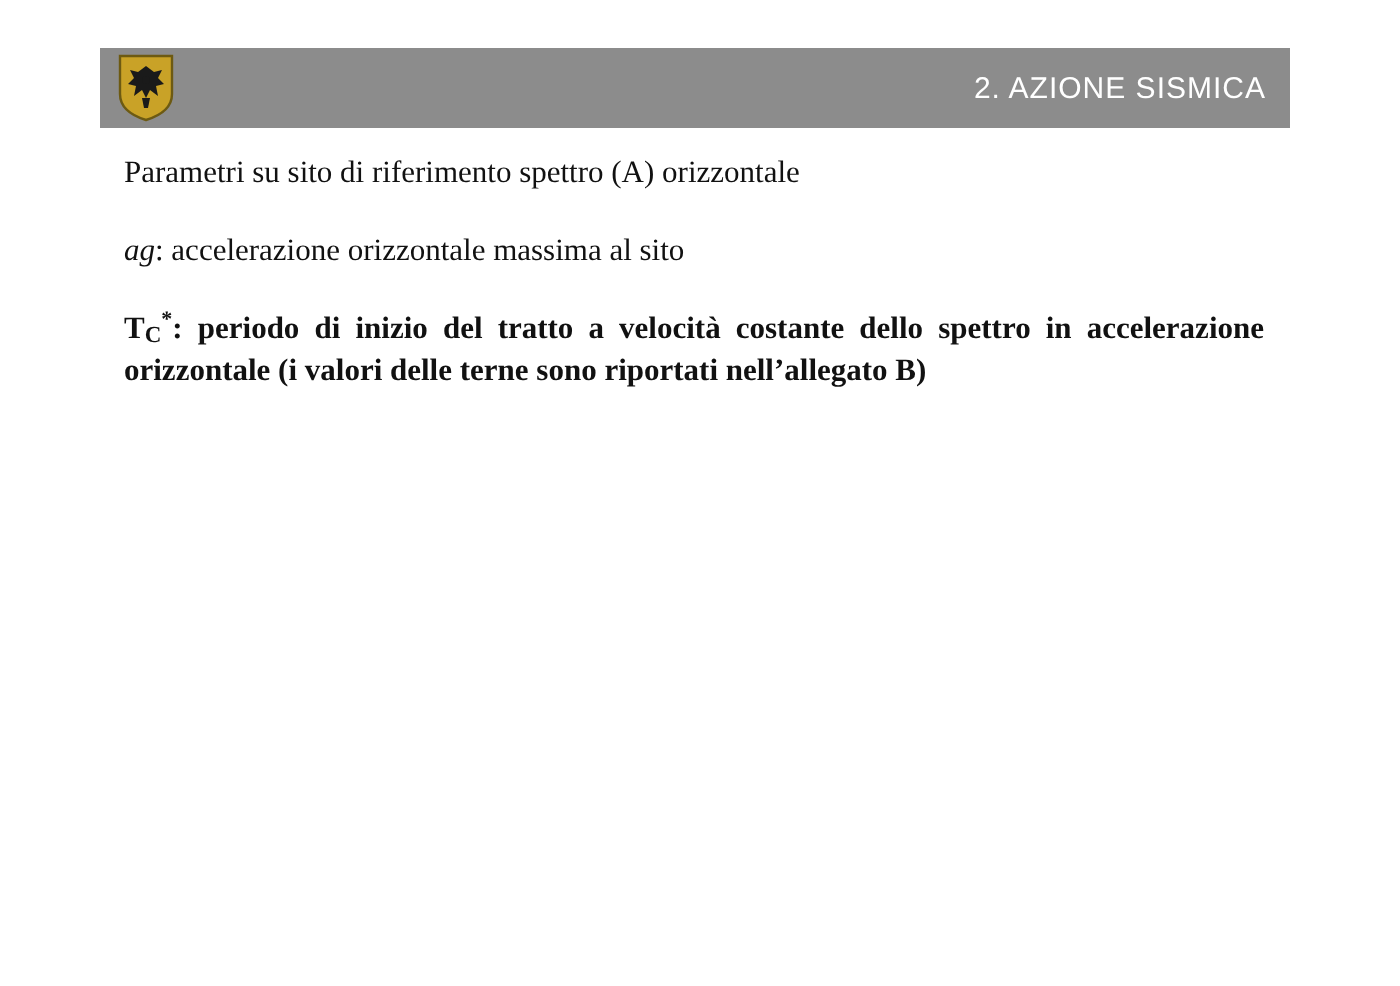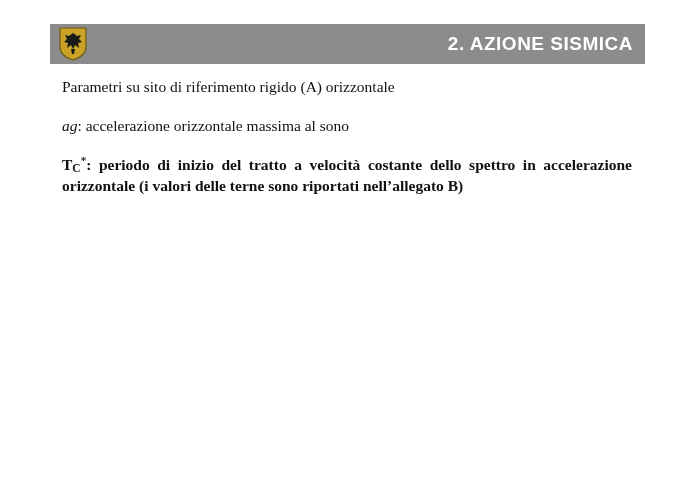--- a/index.html
+++ b/index.html
@@ -40,22 +40,22 @@
   .crest {
     width: 30px;
     height: 34px;
     position: relative;
     display: block;
   }
   .crest svg { display: block; }
 
   .header-title {
     font-family: "Liberation Sans", sans-serif;
-    font-weight: bold;
-    font-size: 19px;
+    font-weight: normal;
+    font-size: 15px;
     letter-spacing: 0.5px;
     color: #ffffff;
     white-space: nowrap;
   }
 
   
   .content {
     position: absolute;
     left: 62px;
     top: 76px;
@@ -102,25 +102,25 @@
         <circle cx="15" cy="13" r="2" fill="#1a1a1a"></circle>
         <path d="M13 22 L17 22 L16 27 L14 27 Z" fill="#1a1a1a"></path>
       </svg>
     </span>
     <span class="header-title">2. AZIONE SISMICA</span>
   </div>
 
   <div class="content">
 
     <p class="para first">
-      <span>Parametri su sito di riferimento rigido (A) orizzontale</span>
+      <span>Parametri su sito di riferimento spettro (A) orizzontale</span>
     </p>
 
     <p class="para">
-      <span class="ital nowrap">ag</span><span>: accelerazione orizzontale massima al sono</span>
+      <span class="ital nowrap">ag</span><span>: accelerazione orizzontale massima al sito</span>
     </p>
 
 
     <p class="para">
       <span class="nowrap"><span>T</span><span class="sub">C</span><span class="sup">*</span></span><span>: periodo di inizio del tratto a velocità costante dello spettro in accelerazione orizzontale (i valori delle terne sono riportati nell’allegato B)</span>
     </p>
 
   </div>
 </div>
 

